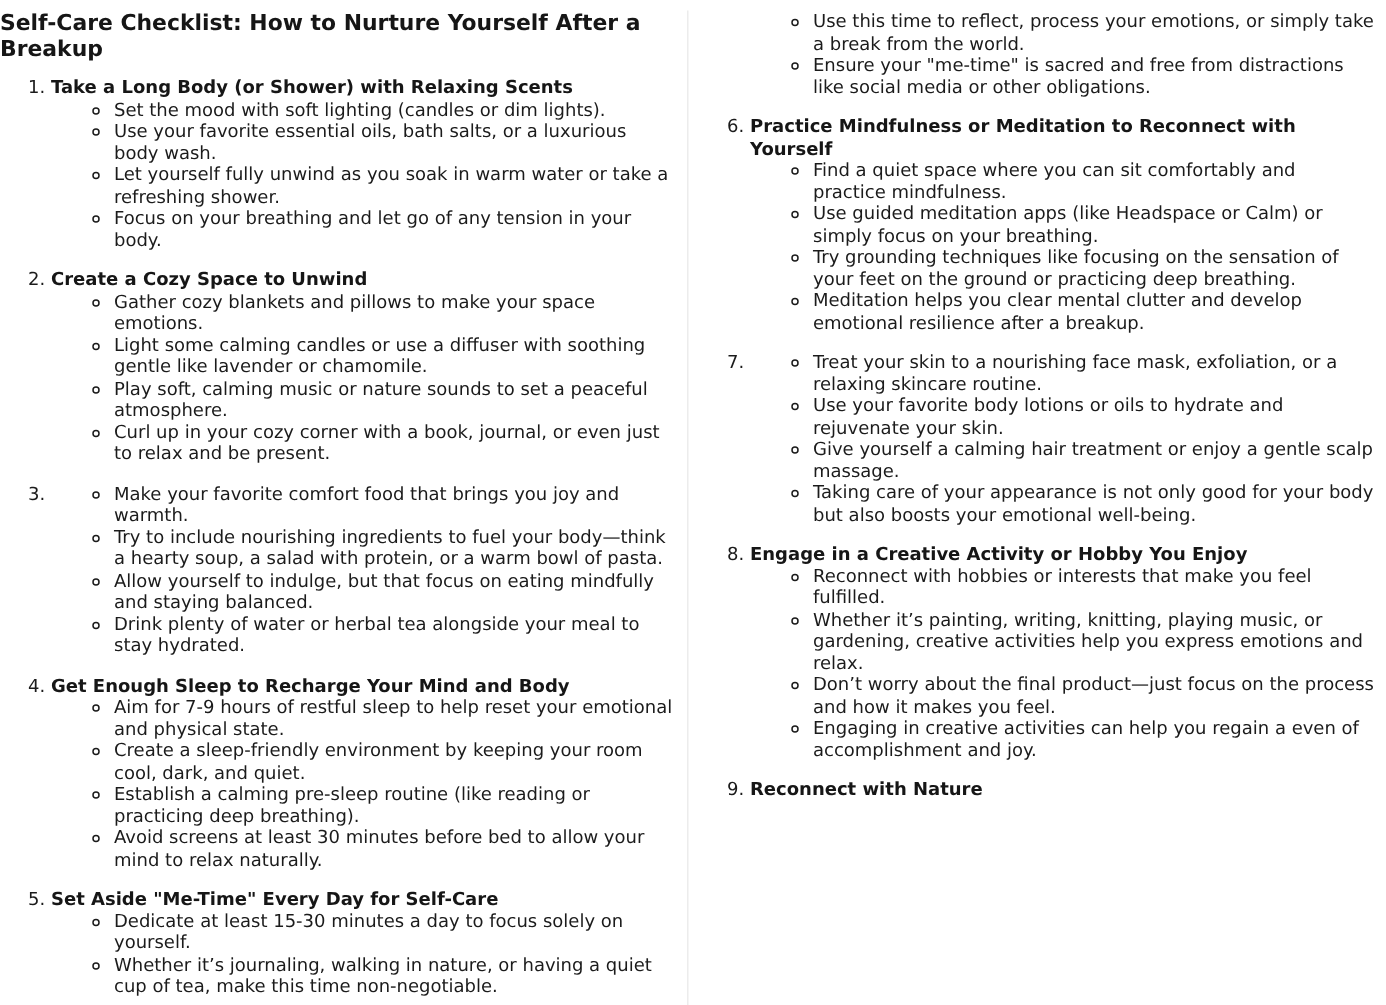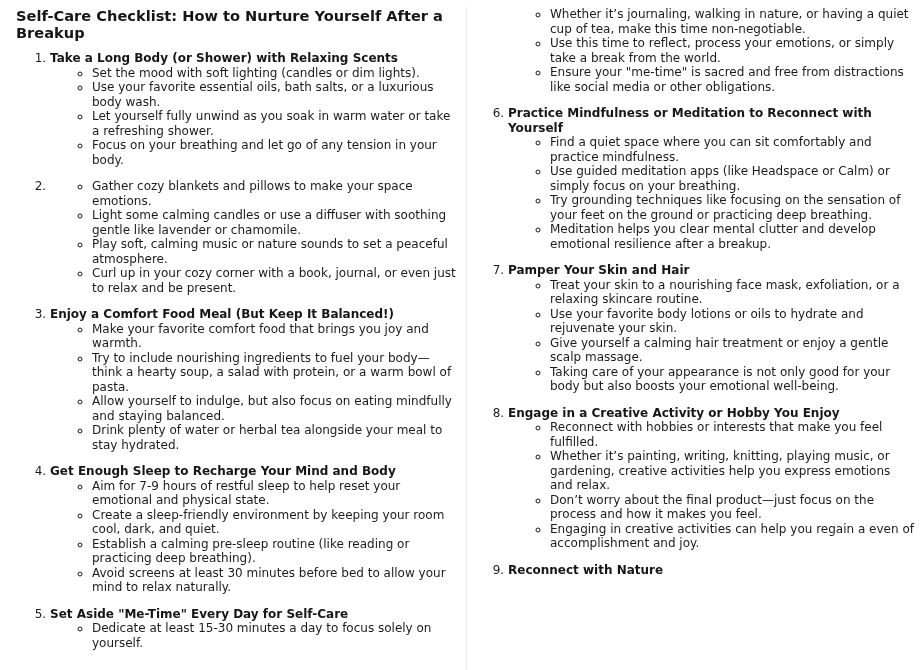--- a/index.html
+++ b/index.html
@@ -12,21 +12,21 @@
   .page {
     width: 924px;
     height: 670px;
     overflow: hidden;
     background: #ffffff;
   }
   .columns {
     box-sizing: border-box;
     width: 924px;
     height: 670px;
-    padding: 7px 8px 0 16px;
+    padding: 7px 8px 0 0;
     column-count: 2;
     column-gap: 16px;
     column-fill: auto;
     column-rule: 1px solid #ececec;
     font-size: 12px;
     line-height: 14.5px;
   }
   h1.title {
     font-size: 14.6px;
     line-height: 17px;
@@ -68,39 +68,39 @@
 
   <li class="bullet">Use your favorite essential oils, bath salts, or a luxurious body wash.</li>
 
   <li class="bullet">Let yourself fully unwind as you soak in warm water or take a refreshing shower.</li>
 
   <li class="bullet">Focus on your breathing and let go of any tension in your body.</li>
 </ul>
   </li>
 
   <li class="section">
+    <span class="heading">Create a Cozy Space to Unwind</span>
     <ul class="bullets">
   <li class="bullet">Gather cozy blankets and pillows to make your space emotions.</li>
 
   <li class="bullet">Light some calming candles or use a diffuser with soothing gentle like lavender or chamomile.</li>
 
   <li class="bullet">Play soft, calming music or nature sounds to set a peaceful atmosphere.</li>
 
   <li class="bullet">Curl up in your cozy corner with a book, journal, or even just to relax and be present.</li>
 </ul>
   </li>
 
   <li class="section">
-    <span class="heading">Enjoy a Comfort Food Meal (But Keep It Balanced!)</span>
     <ul class="bullets">
   <li class="bullet">Make your favorite comfort food that brings you joy and warmth.</li>
 
   <li class="bullet">Try to include nourishing ingredients to fuel your body—think a hearty soup, a salad with protein, or a warm bowl of pasta.</li>
 
-  <li class="bullet">Allow yourself to indulge, but also focus on eating mindfully and staying balanced.</li>
+  <li class="bullet">Allow yourself to indulge, but that focus on eating mindfully and staying balanced.</li>
 
   <li class="bullet">Drink plenty of water or herbal tea alongside your meal to stay hydrated.</li>
 </ul>
   </li>
 
   <li class="section">
     <span class="heading">Get Enough Sleep to Recharge Your Mind and Body</span>
     <ul class="bullets">
   <li class="bullet">Aim for 7-9 hours of restful sleep to help reset your emotional and physical state.</li>
 
@@ -132,21 +132,20 @@
 
   <li class="bullet">Use guided meditation apps (like Headspace or Calm) or simply focus on your breathing.</li>
 
   <li class="bullet">Try grounding techniques like focusing on the sensation of your feet on the ground or practicing deep breathing.</li>
 
   <li class="bullet">Meditation helps you clear mental clutter and develop emotional resilience after a breakup.</li>
 </ul>
   </li>
 
   <li class="section">
-    <span class="heading">Pamper Your Skin and Hair</span>
     <ul class="bullets">
   <li class="bullet">Treat your skin to a nourishing face mask, exfoliation, or a relaxing skincare routine.</li>
 
   <li class="bullet">Use your favorite body lotions or oils to hydrate and rejuvenate your skin.</li>
 
   <li class="bullet">Give yourself a calming hair treatment or enjoy a gentle scalp massage.</li>
 
   <li class="bullet">Taking care of your appearance is not only good for your body but also boosts your emotional well-being.</li>
 </ul>
   </li>

